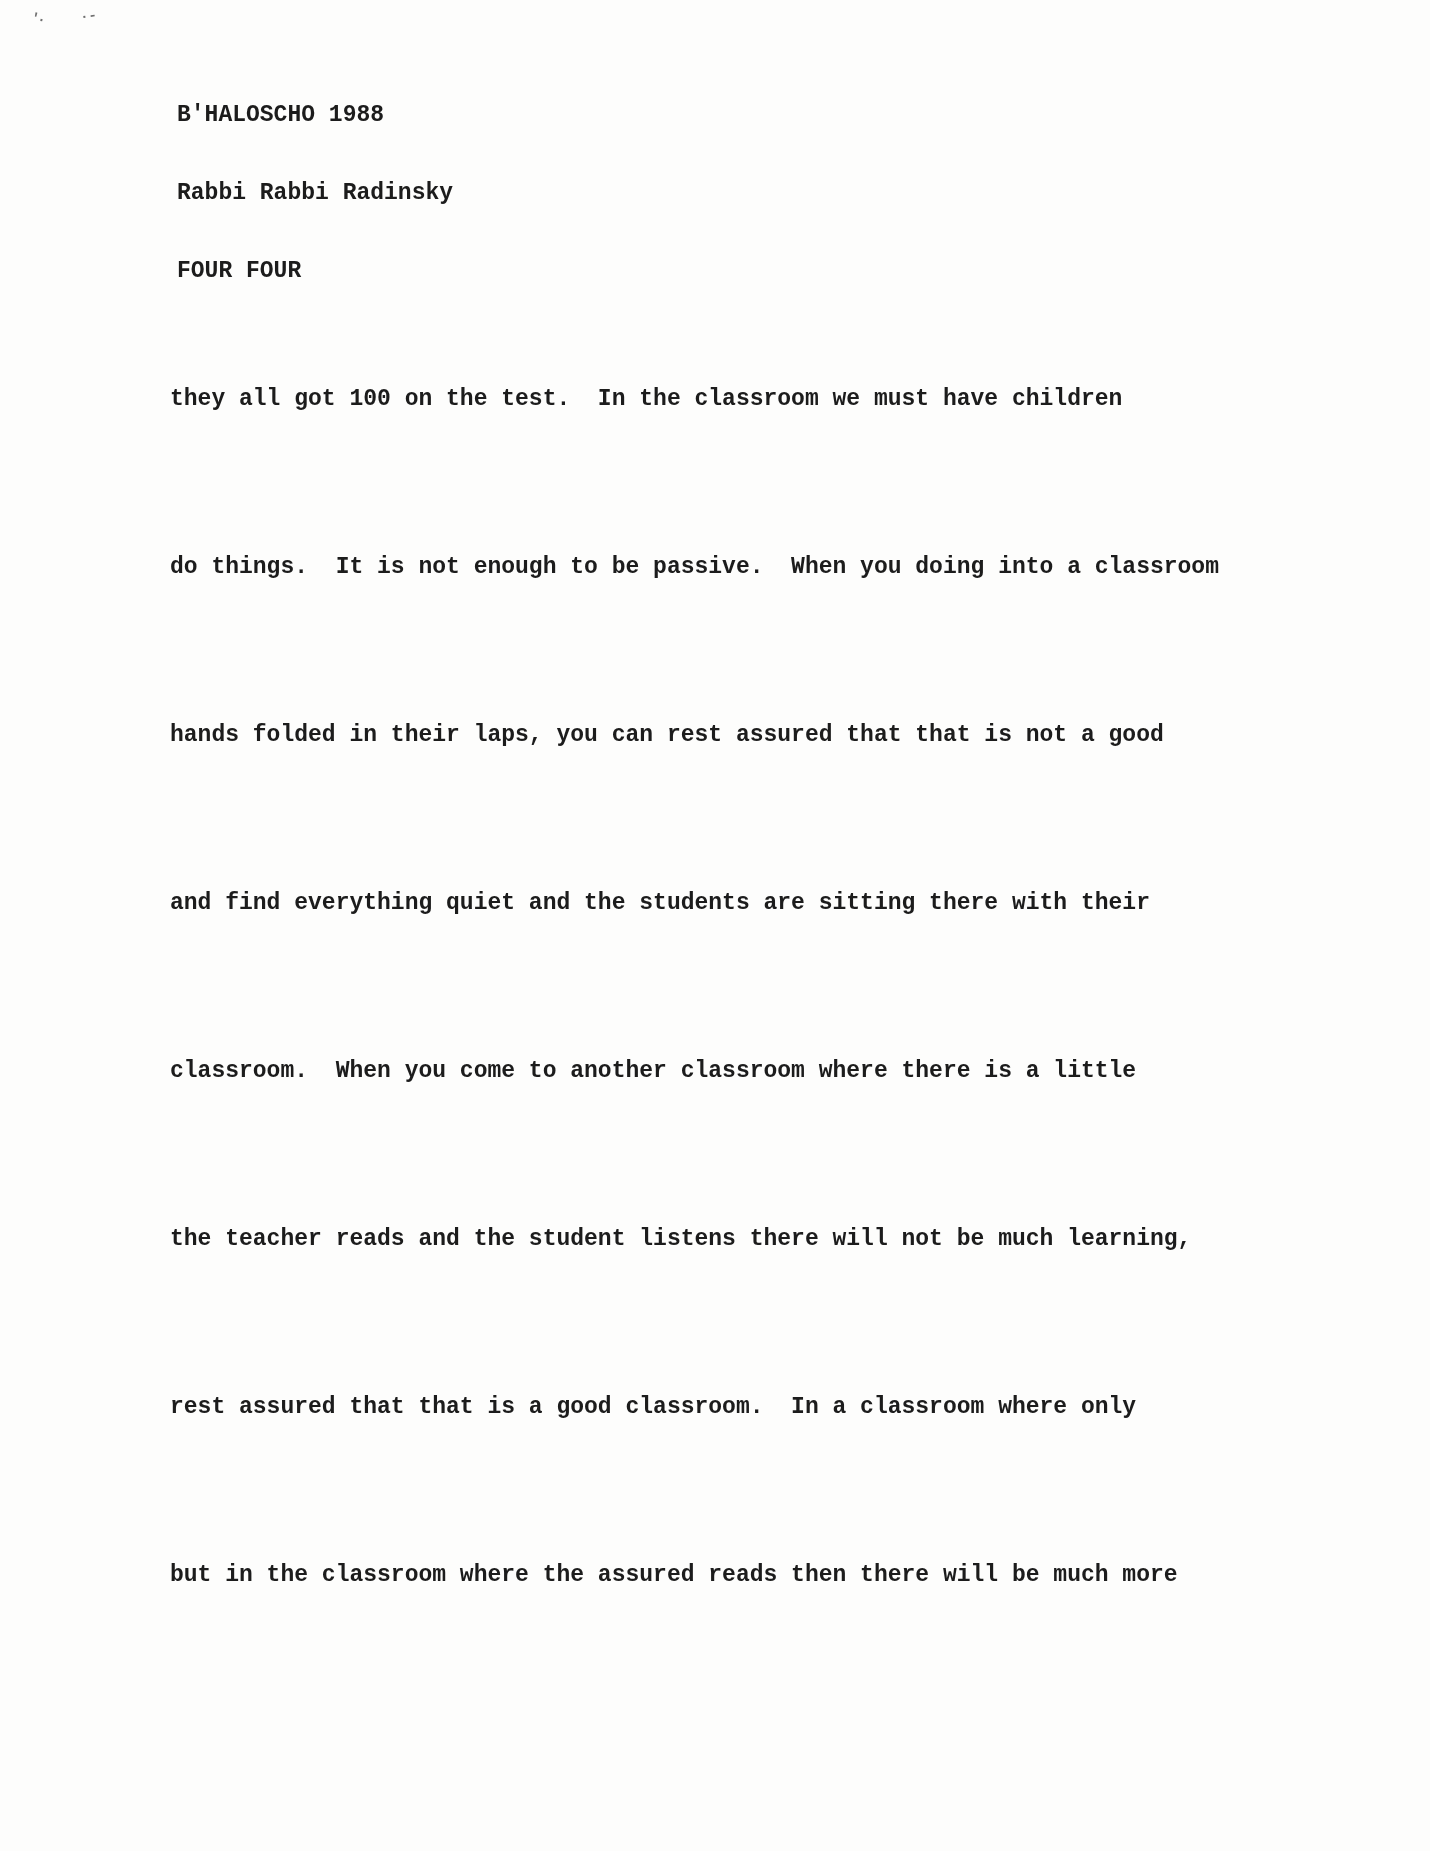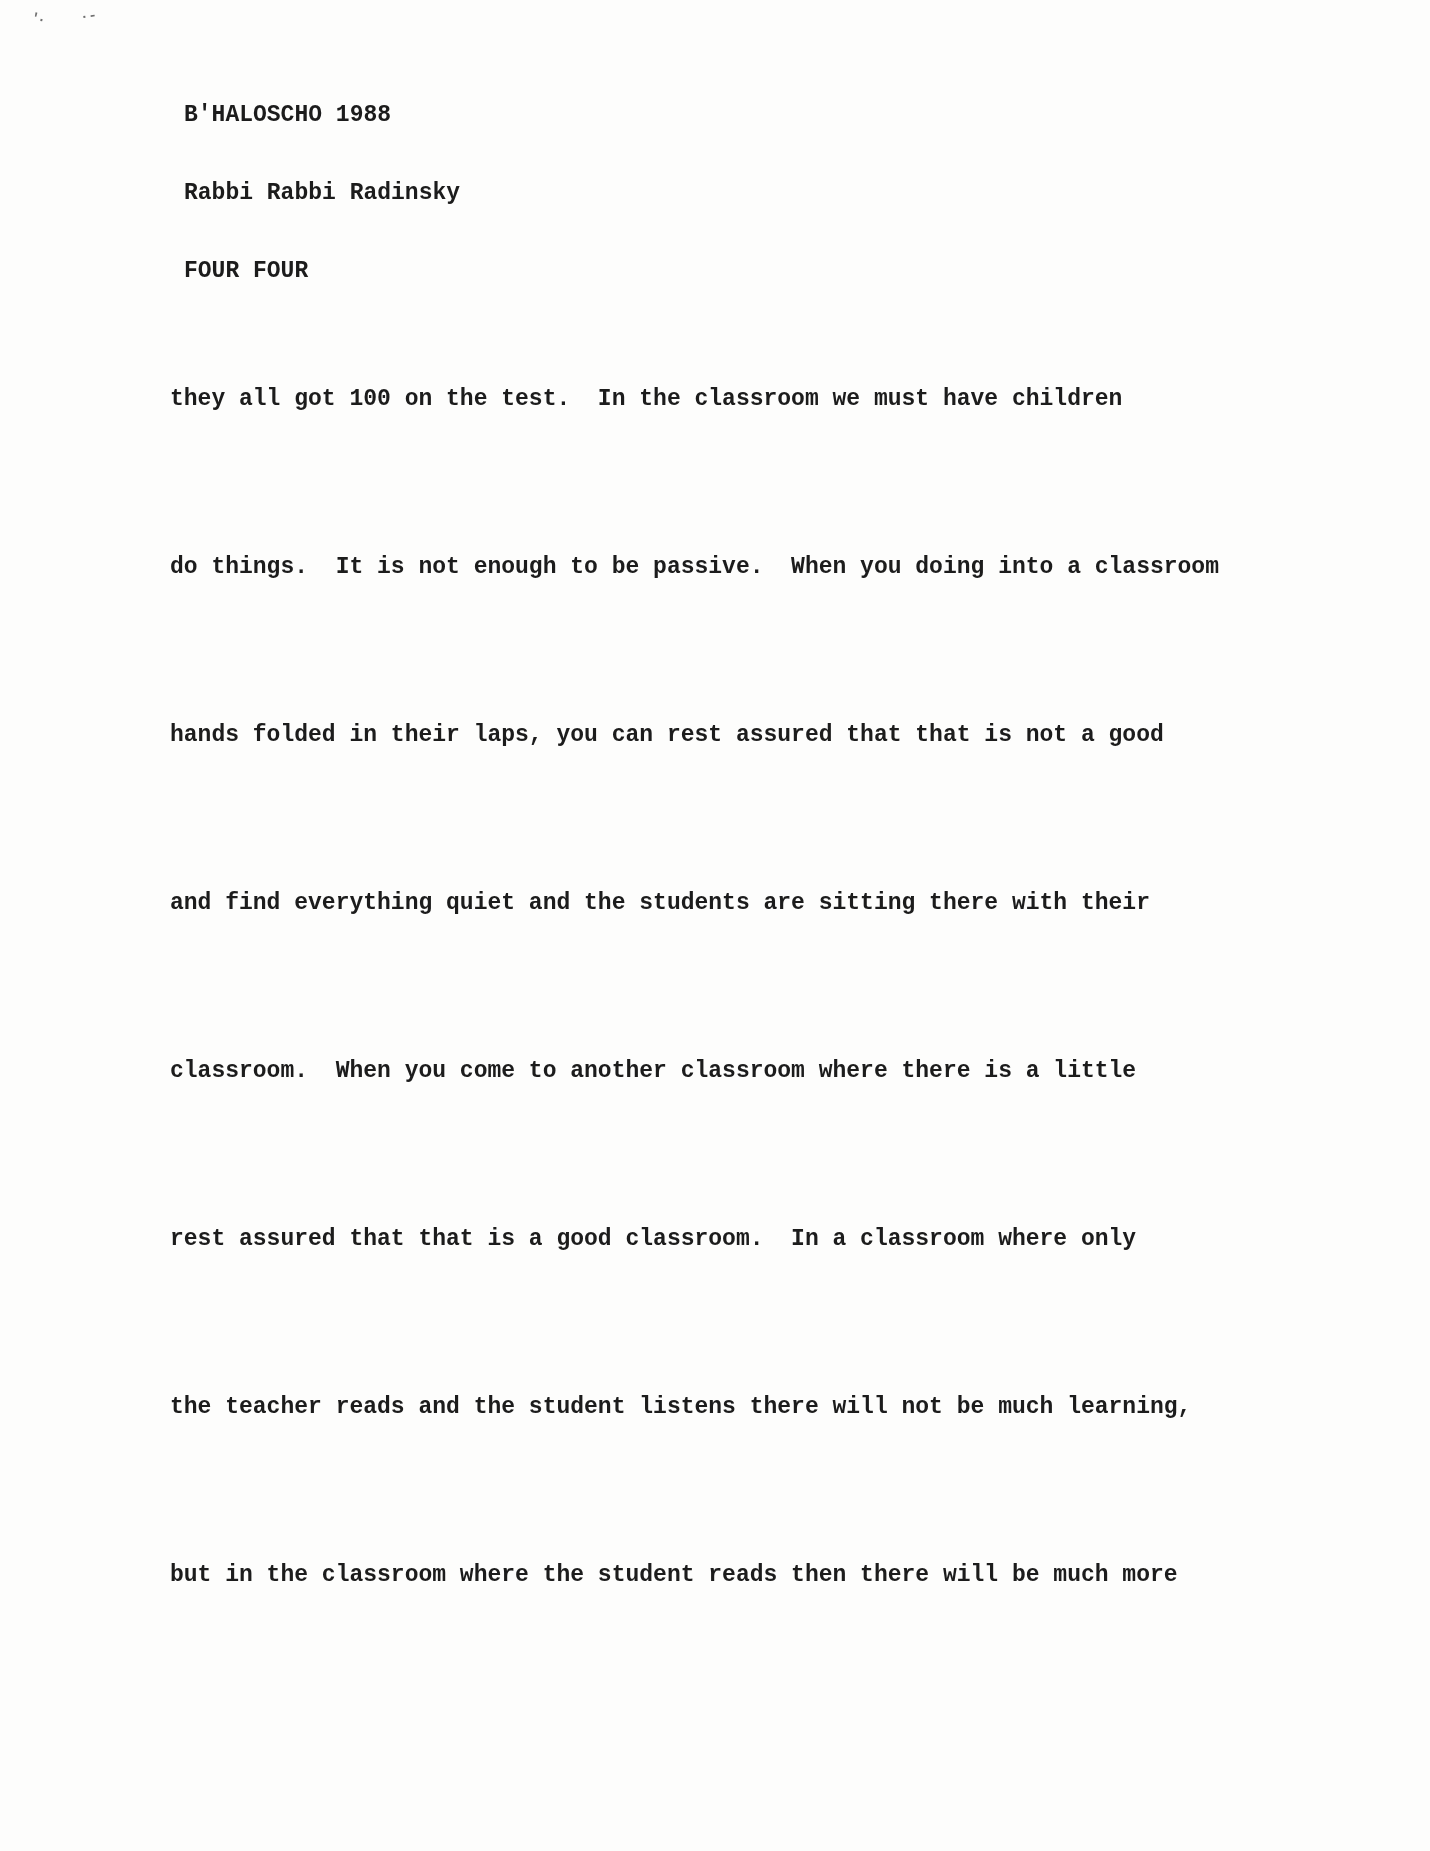--- a/index.html
+++ b/index.html
@@ -9,21 +9,21 @@
     height: 1851px;
     background: #fdfdfc;
     overflow: hidden;
     font-family: "Liberation Mono", "DejaVu Sans Mono", monospace;
     font-weight: bold;
     color: #1c1c1c;
     -webkit-font-smoothing: antialiased;
   }
   .header {
     position: absolute;
-    left: 184px;
+    left: 177px;
     top: 50px;
     font-size: 23px;
     line-height: 26px;
     white-space: pre;
   }
   .doc-body {
     position: absolute;
     left: 170px;
     top: 147px;
     font-size: 23px;
@@ -57,23 +57,23 @@
     <div class="line">FOUR FOUR</div>
   </div>
 
   <div class="doc-body">
     <div class="paragraph first">
       <div class="line">they all got 100 on the test.  In the classroom we must have children</div>
       <div class="line">do things.  It is not enough to be passive.  When you doing into a classroom</div>
       <div class="line">hands folded in their laps, you can rest assured that that is not a good</div>
       <div class="line">and find everything quiet and the students are sitting there with their</div>
       <div class="line">classroom.  When you come to another classroom where there is a little</div>
+      <div class="line">the teacher reads and the student listens there will not be much learning,</div>
       <div class="line">rest assured that that is a good classroom.  In a classroom where only</div>
-      <div class="line">the teacher reads and the student listens there will not be much learning,</div>
-      <div class="line">but in the classroom where the student reads then there will be much more</div>
+      <div class="line">but in the classroom where the assured reads then there will be much more</div>
       
       
       
       
       
       
       
       
       
       

